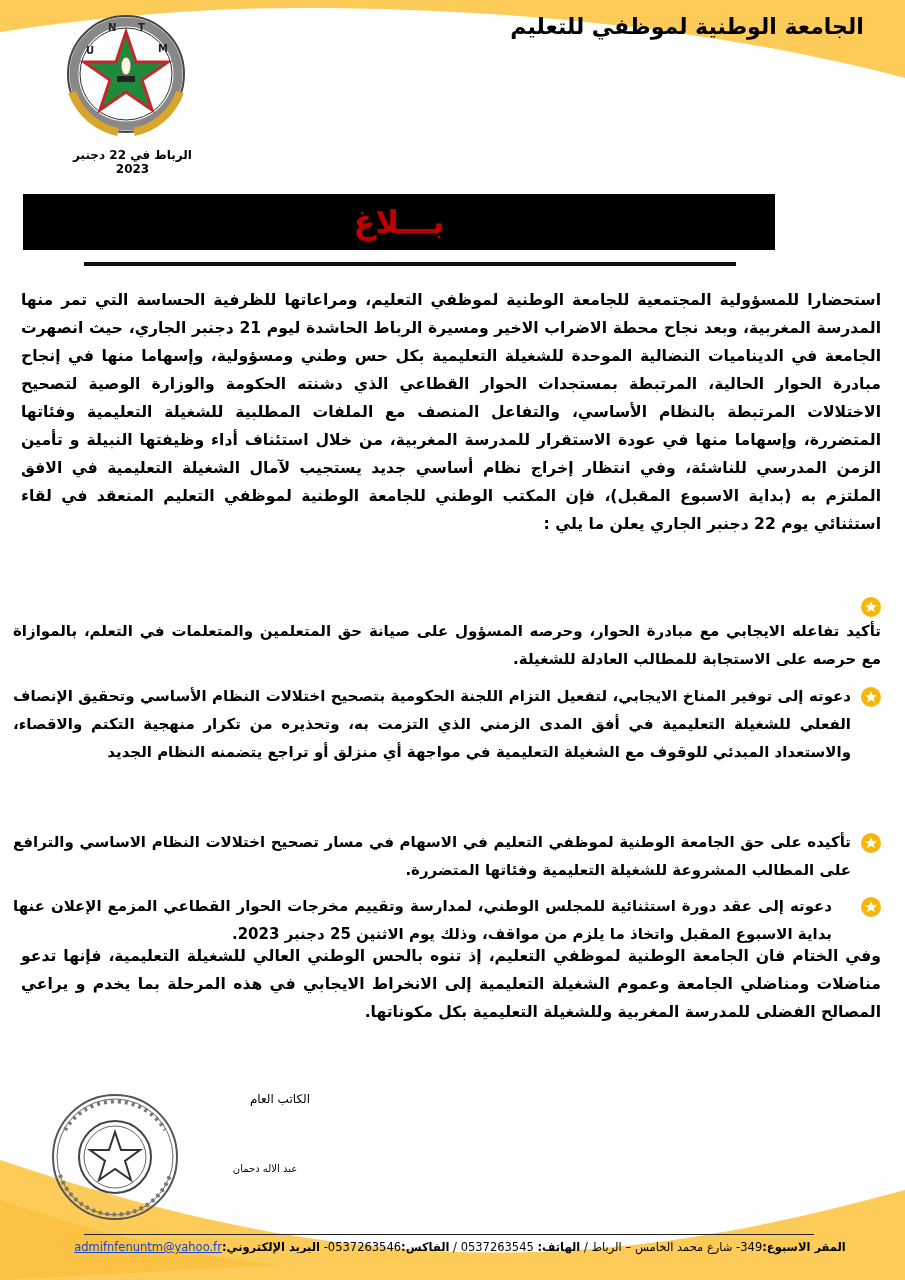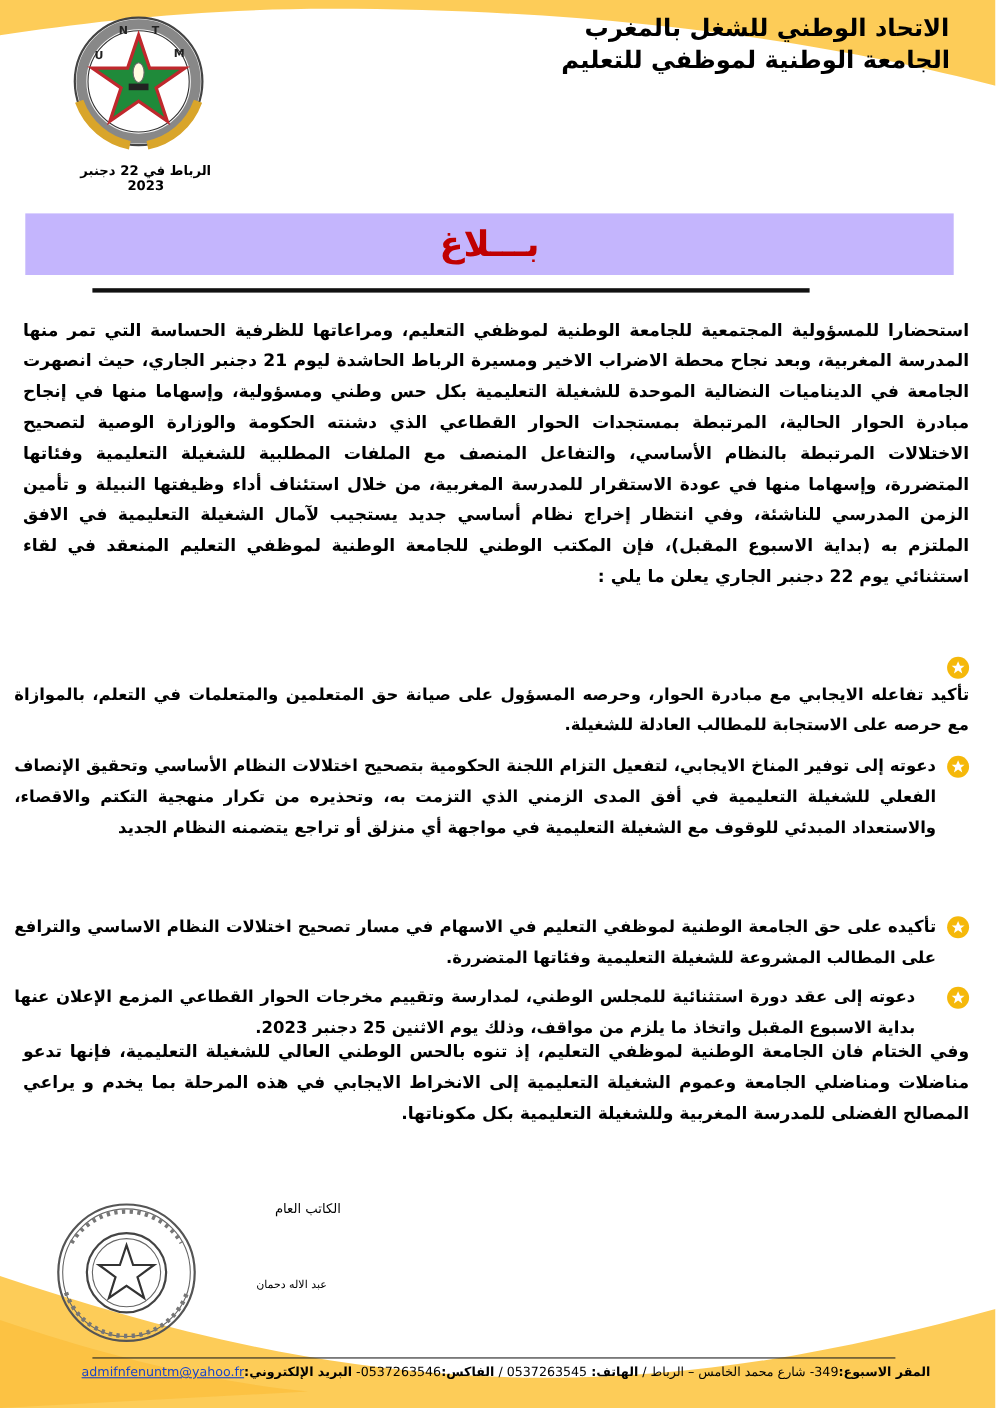--- a/index.html
+++ b/index.html
@@ -18,22 +18,22 @@
       font-weight: bold; font-size: 22px; line-height: 29px;
     }
     .header-lines .l1 { text-align: right; padding-right: 4px; }
     .header-lines .l2 { }
     .header-lines .l3 { text-align: center; padding-left: 0; margin-right: 40px; }
 
     .logo { left: 62px; top: 14px; width: 128px; height: 124px; }
     .date { left: 60px; top: 148px; width: 145px; direction: rtl; text-align: center; font-size: 12px; font-weight: bold; }
 
     .title-band {
-      left: 23px; top: 194px; width: 844px; height: 56px;
-      background: #c4b5fd; display: flex; align-items: center; justify-content: center;
+      left: 23px; top: 194px; width: 752px; height: 56px;
+      background: #000000; display: flex; align-items: center; justify-content: center;
     }
     .title-band span { color: #c00000; font-weight: bold; font-size: 32px; direction: rtl; }
     .title-rule { left: 84px; top: 262px; width: 652px; height: 4px; background: #111; }
 
     .body-text {
       right: 24px; width: 860px; direction: rtl; text-align: justify;
       font-weight: bold; font-size: 15.6px; line-height: 28px;
     }
     .intro { top: 286px; text-align-last: right; }
 
@@ -66,21 +66,20 @@
 </head>
 <body>
 
 <svg class="bg-swoosh" viewBox="0 0 905 1280" preserveAspectRatio="none">
   <path d="M0,0 L905,0 L905,78 C760,40 560,8 300,8 C180,8 80,20 0,32 Z" fill="#fdc94f" opacity="0.95"></path>
   <path d="M0,1160 C120,1200 260,1240 420,1250 C600,1262 760,1230 905,1190 L905,1280 L0,1280 Z" fill="#fdc94f" opacity="0.95"></path>
   <path d="M0,1200 C90,1230 180,1255 280,1265 L0,1280 Z" fill="#fbbd3a" opacity="0.7"></path>
 </svg>
 
 <div class="layer header-lines">
-  <div class="l1">الاتحاد الوطني للشغل بالمغرب</div>
   <div class="l2">الجامعة الوطنية لموظفي للتعليم</div>
 </div>
 
 <svg class="layer logo" viewBox="0 0 128 124">
   <circle cx="64" cy="60" r="58" fill="#f4f4f4" stroke="#444" stroke-width="2"></circle>
   <circle cx="64" cy="60" r="52" fill="none" stroke="#888" stroke-width="9"></circle>
   <circle cx="64" cy="60" r="46" fill="#fff" stroke="#333" stroke-width="1"></circle>
   <path d="M10,78 C18,100 36,114 56,118" stroke="#d9a52a" stroke-width="8" fill="none"></path>
   <path d="M118,78 C110,100 92,114 72,118" stroke="#d9a52a" stroke-width="8" fill="none"></path>
   <polygon points="64,18 74,48 106,48 80,66 90,96 64,78 38,96 48,66 22,48 54,48" fill="#1f8a3a" stroke="#c0282d" stroke-width="3"></polygon>

